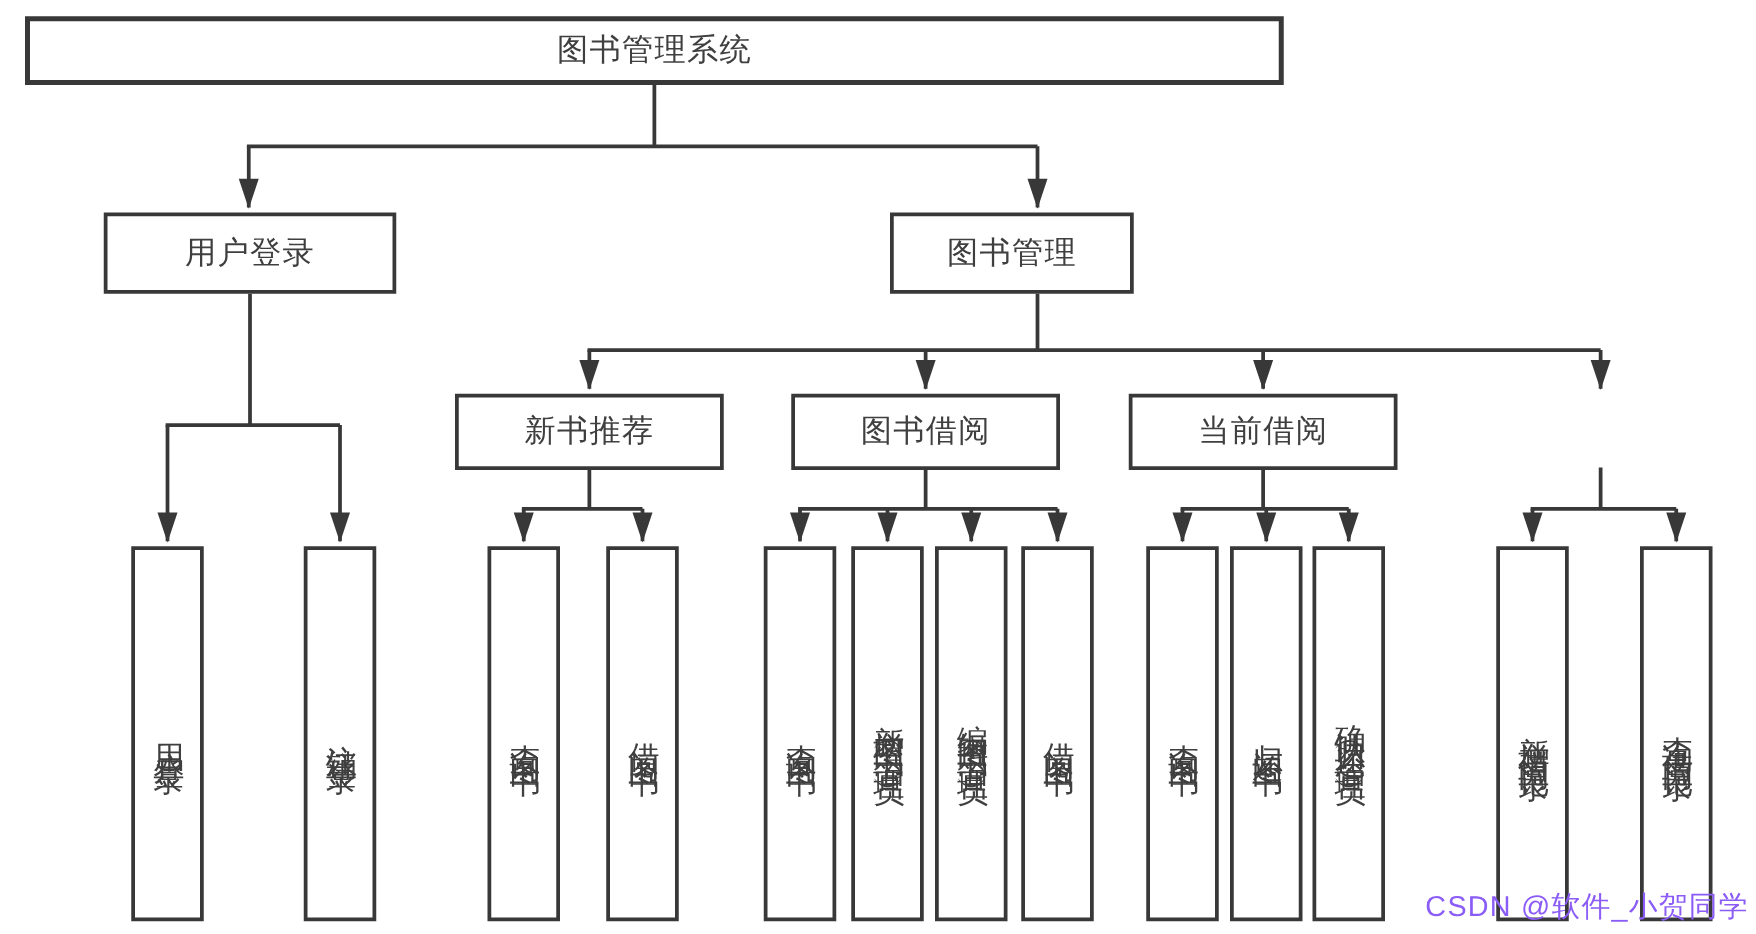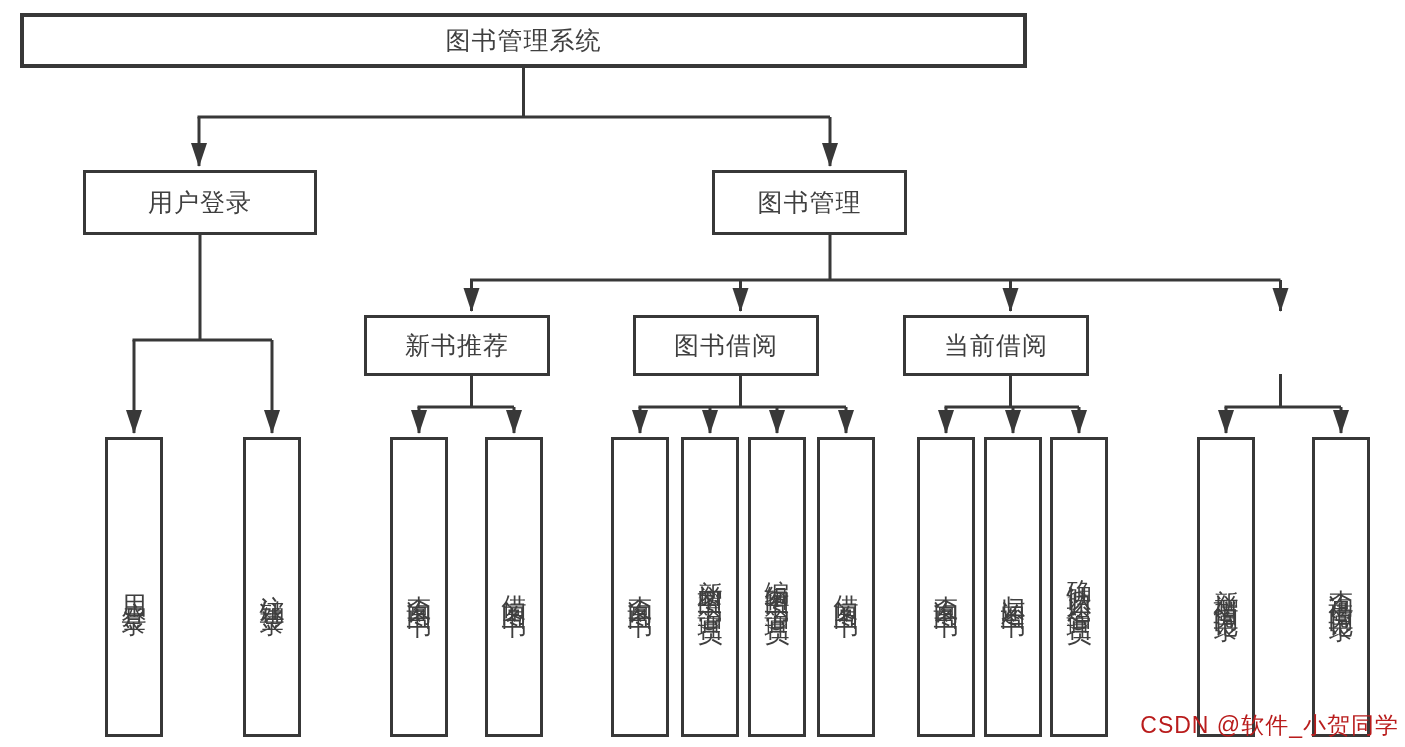--- a/index.html
+++ b/index.html
@@ -44,27 +44,27 @@
   .node.vert {
     writing-mode: vertical-rl;
     text-orientation: mixed;
     letter-spacing: 6px;
     width: 58px;
     height: 300px;
     top: 437px;
     font-size: 25px;
   }
   .lvl2 { top: 170px; height: 65px; }
-  .lvl3 { top: 315px; height: 61px; width: 186px; }
+  .lvl3 { top: 315px; height: 61px; width: 215px; }
   #watermark {
     position: absolute;
     right: 6px;
     bottom: 6px;
     font-size: 23px;
-    color: #b91c1c;
+    color: #8b5cf6;
     letter-spacing: 1px;
     white-space: nowrap;
   }
 </style>
 </head>
 <body>
 
 <div id="stage">
 
   <svg id="wires" viewBox="0 0 1405 747" xmlns="http://www.w3.org/2000/svg">

